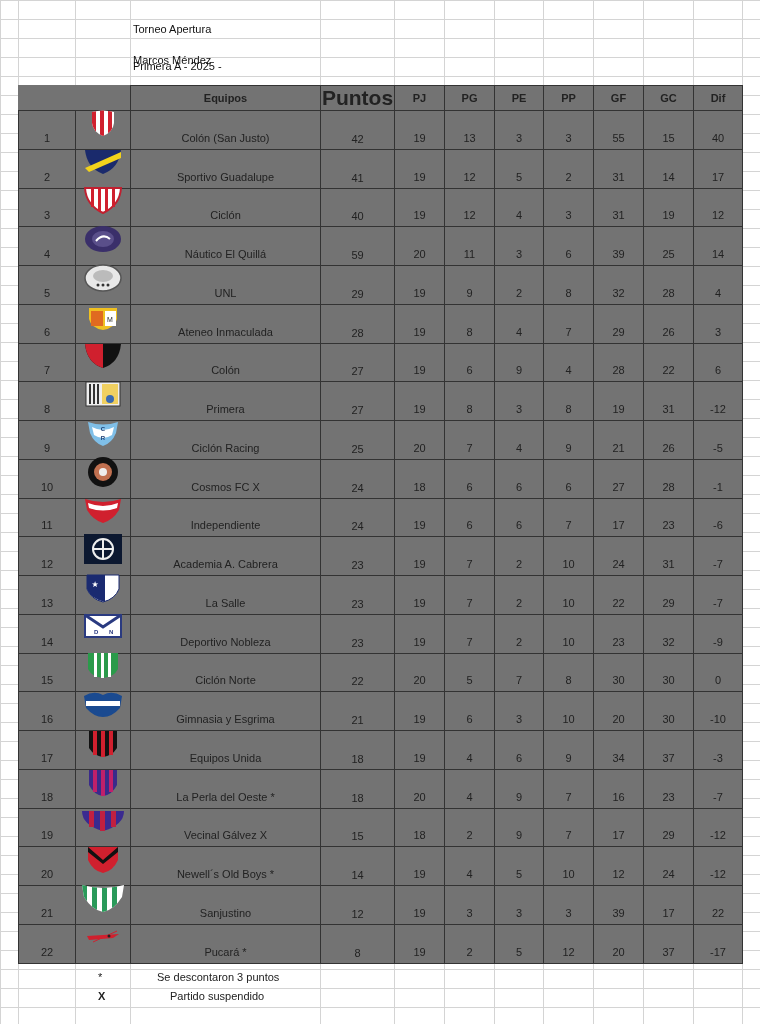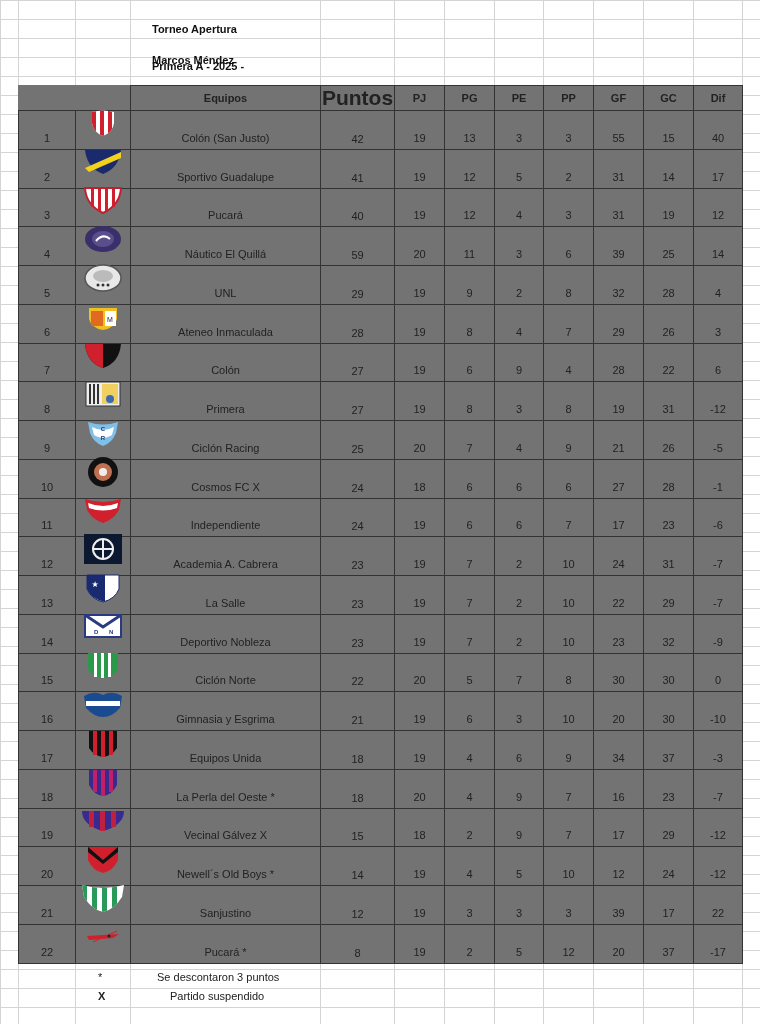--- a/index.html
+++ b/index.html
@@ -7,21 +7,21 @@
     width:760px; height:1024px; overflow:hidden; position:relative;
     background:#fff;
     font-family:"Liberation Sans", "DejaVu Sans", sans-serif;
     color:#222;
     background-image:
       linear-gradient(to right, #d4d4d4 1px, transparent 1px),
       linear-gradient(to bottom, #d4d4d4 1px, transparent 1px);
     background-size: 100% 100%, 100% 19px;
   }
   .vline { position:absolute; top:0; bottom:0; width:1px; background:#d4d4d4; }
-  .title-line { position:absolute; left:133px; font-size:11px; font-weight:bold; color:#111;margin-left:19px; }
+  .title-line { position:absolute; left:133px; font-size:11px; font-weight:normal; color:#111; }
   table.standings {
     position:absolute; left:18px; top:85px;
     border-collapse:collapse; background:#737373;
   }
   table.standings td, table.standings th {
     border:1.5px solid #333;
     text-align:center; vertical-align:bottom;
     font-size:11px; font-weight:normal; color:#222;
     padding:0 0 5px 0;
   }
@@ -133,21 +133,21 @@
           <span class="crest"><svg width="40" height="30" viewBox="0 0 40 30">
               <path d="M2 3 L38 3 Q37 20 20 28 Q3 20 2 3Z" fill="#fff" stroke="#c02030" stroke-width="2"></path>
               <g fill="#d0202e">
                 <rect x="8" y="4" width="3" height="18"></rect>
                 <rect x="15" y="4" width="3" height="22"></rect>
                 <rect x="22" y="4" width="3" height="22"></rect>
                 <rect x="29" y="4" width="3" height="18"></rect>
               </g>
             </svg></span>
         </td>
-        <td>Pucará</td>
+        <td>Ciclón</td>
         <td class="pts">40</td>
         <td>19</td>
         <td>12</td>
         <td>4</td>
         <td>3</td>
         <td>31</td>
         <td>19</td>
         <td>12</td>
       </tr>
       <tr class="row">

